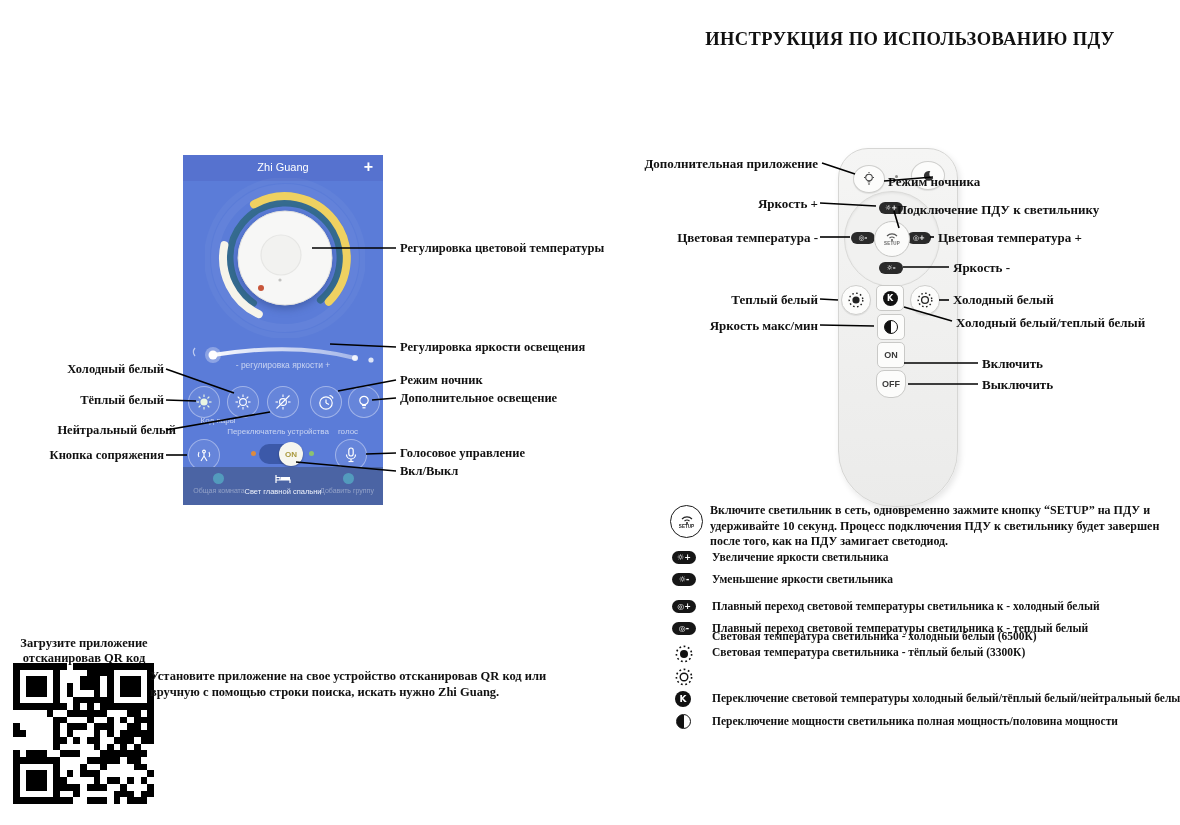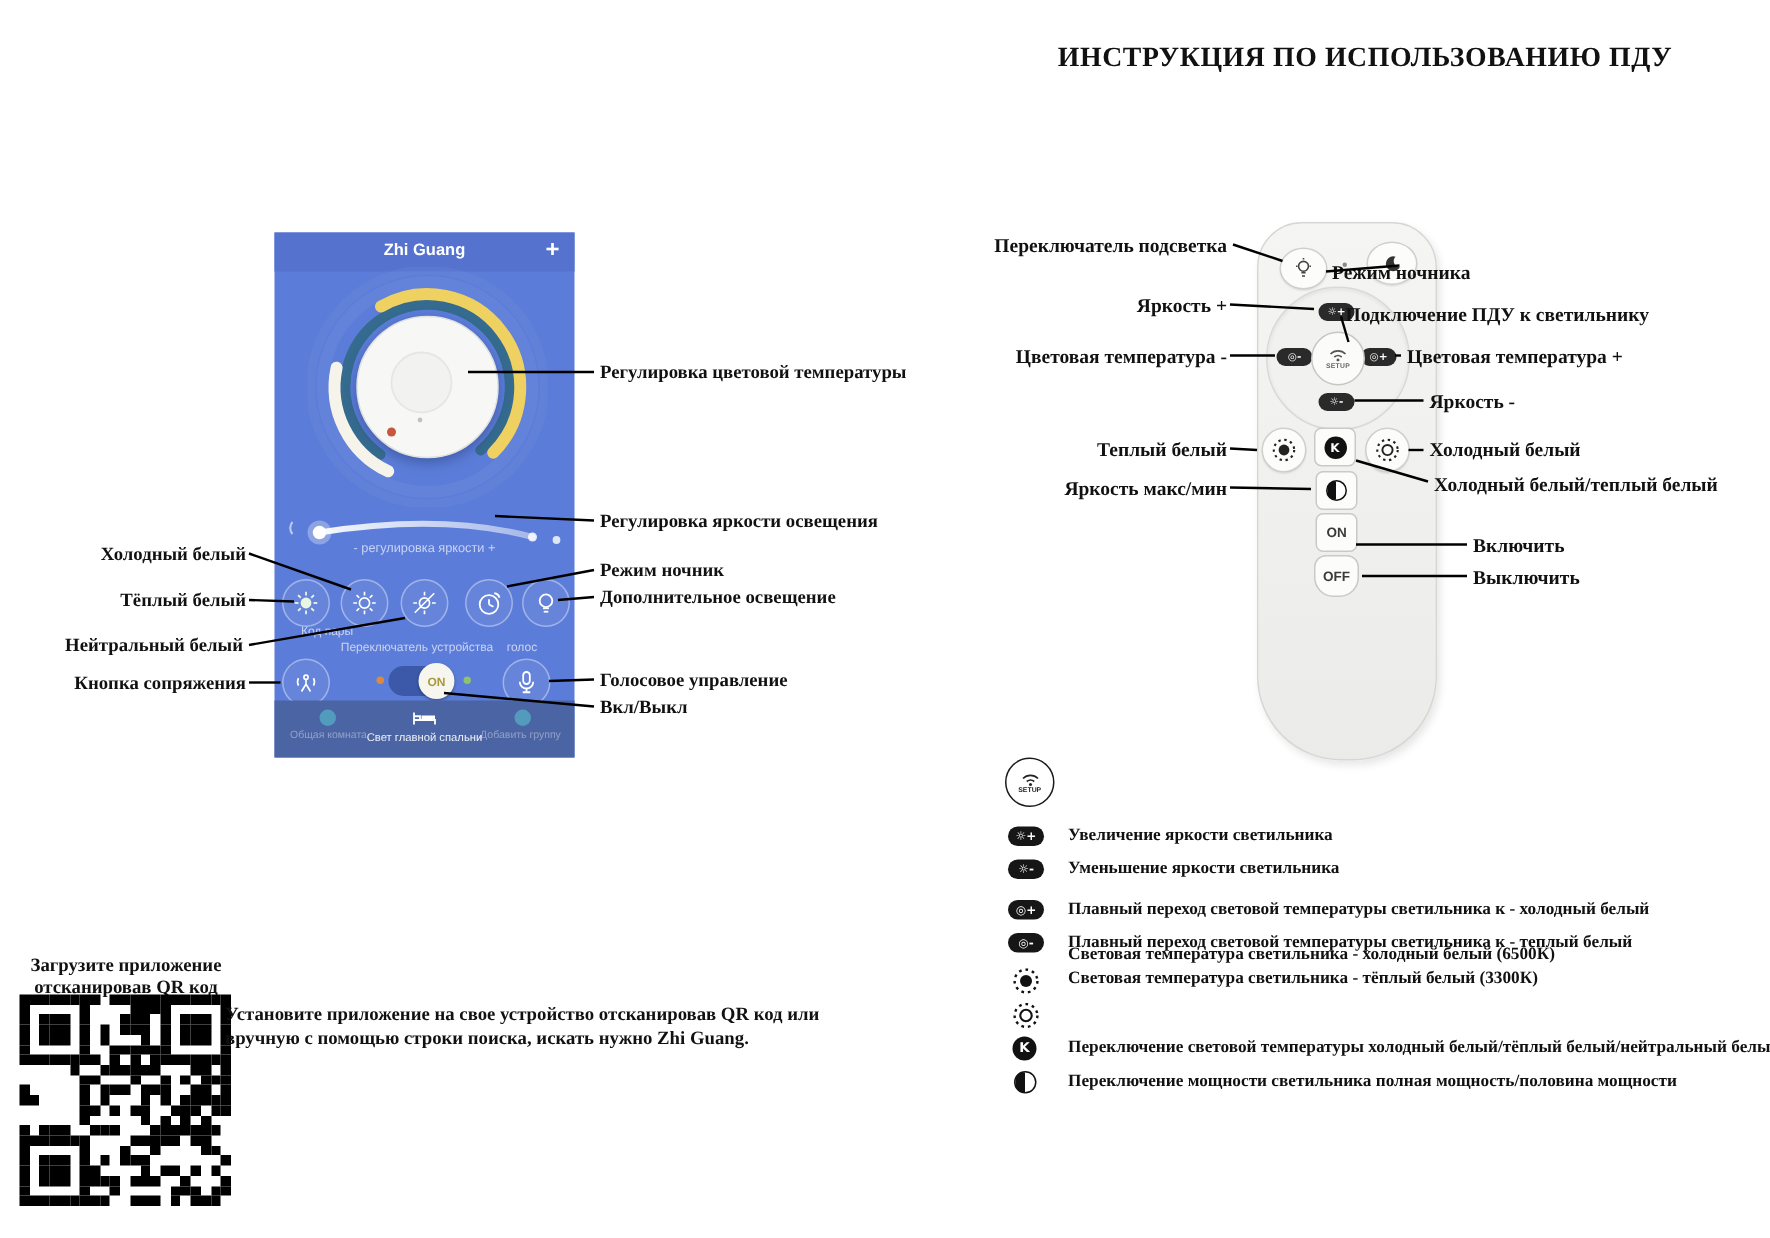--- a/index.html
+++ b/index.html
@@ -7,21 +7,21 @@
           font-family:"Liberation Serif",serif;color:#111;}
   .abs{position:absolute;}
   .title{font-weight:bold;font-size:19px;text-align:center;letter-spacing:.4px;line-height:27px;}
   .lblA{font-weight:bold;font-size:12.5px;white-space:nowrap;}
   .lblR{font-weight:bold;font-size:13px;white-space:nowrap;}
   .ra{text-align:right;}
   
   #app{left:183px;top:155px;width:200px;height:350px;background:#5b7cd8;
        font-family:"Liberation Sans",sans-serif;}
   #app-header{left:0;top:0;width:200px;height:26px;background:#5672cf;}
-  #app-title{width:200px;top:6px;text-align:center;color:#fff;font-size:11px;font-weight:bold;}
+  #app-title{width:200px;top:6px;text-align:center;color:#fff;font-size:11px;font-weight:normal;}
   #app-plus{right:10px;top:3px;color:#fff;font-size:16px;font-weight:bold;}
   .app-ic{width:30px;height:30px;border-radius:50%;border:1px solid rgba(255,255,255,.38);
           background:rgba(255,255,255,.07);display:flex;align-items:center;justify-content:center;}
   .app-sub{color:rgba(255,255,255,.66);font-size:8px;white-space:nowrap;}
   #toggle{width:44px;height:20px;border-radius:10px;background:#3c59a9;}
   #toggle-thumb{width:24px;height:24px;border-radius:50%;background:#f6f6ef;left:96px;top:287px;
         display:flex;align-items:center;justify-content:center;font-size:8px;font-weight:bold;color:#a8983c;
         box-shadow:0 1px 2px rgba(0,0,0,.35);}
   .dot{border-radius:50%;}
   #app-nav{left:0;top:312px;width:200px;height:38px;background:#4b64a4;}
@@ -197,21 +197,21 @@
         </g>
       </svg>
       <div class="abs" id="nav-center-lbl" style="left:45px;top:20px;width:110px;">Свет главной спальни</div>
       <div class="abs nav-ic" style="left:160px;top:6px;"></div>
       <div class="abs nav-lbl" style="left:128px;top:20px;width:72px;">Добавить группу</div>
     </div>
   </div>
 
   <div class="abs lblA ra" style="left:30px;top:362px;width:134px;">Холодный белый</div>
   <div class="abs lblA ra" style="left:30px;top:393px;width:134px;">Тёплый белый</div>
-  <div class="abs lblA ra" style="left:28px;top:423px;width:134px;">Нейтральный белый</div>
+  <div class="abs lblA ra" style="left:42px;top:423px;width:134px;">Нейтральный белый</div>
   <div class="abs lblA ra" style="left:30px;top:448px;width:134px;">Кнопка сопряжения</div>
   <div class="abs lblA" style="left:400px;top:241px;">Регулировка цветовой температуры</div>
   <div class="abs lblA" style="left:400px;top:340px;">Регулировка яркости освещения</div>
   <div class="abs lblA" style="left:400px;top:373px;">Режим ночник</div>
   <div class="abs lblA" style="left:400px;top:391px;">Дополнительное освещение</div>
   <div class="abs lblA" style="left:400px;top:446px;">Голосовое управление</div>
   <div class="abs lblA" style="left:400px;top:464px;">Вкл/Выкл</div>
 
   <div class="abs" id="remote">
     <div class="abs rbtn oval" style="left:14px;top:16px;width:30px;height:26px;">
@@ -265,21 +265,21 @@
       </svg>
     </div>
 
     <div class="abs sqbtn" style="left:38px;top:165px;width:26px;height:24px;">
       <div class="halfdisc" style="width:12px;height:12px;"></div>
     </div>
     <div class="abs sqbtn" style="left:38px;top:193px;width:26px;height:24px;font-size:9px;">ON</div>
     <div class="abs sqbtn" style="left:37px;top:221px;width:28px;height:26px;font-size:9px;border-radius:8px 8px 13px 13px;">OFF</div>
   </div>
 
-  <div class="abs lblR ra" style="left:620px;top:156px;width:198px;">Переключатель подсветка</div>
+  <div class="abs lblR ra" style="left:620px;top:156px;width:198px;">Дополнительная приложение</div>
   <div class="abs lblR" style="left:888px;top:174px;">Режим ночника</div>
   <div class="abs lblR ra" style="left:620px;top:196px;width:198px;">Яркость +</div>
   <div class="abs lblR" style="left:897px;top:202px;">Подключение ПДУ к светильнику</div>
   <div class="abs lblR ra" style="left:620px;top:230px;width:198px;">Цветовая температура -</div>
   <div class="abs lblR" style="left:938px;top:230px;">Цветовая температура +</div>
   <div class="abs lblR" style="left:953px;top:260px;">Яркость -</div>
   <div class="abs lblR ra" style="left:620px;top:292px;width:198px;">Теплый белый</div>
   <div class="abs lblR" style="left:953px;top:292px;">Холодный белый</div>
   <div class="abs lblR ra" style="left:620px;top:318px;width:198px;">Яркость макс/мин</div>
   <div class="abs lblR" style="left:956px;top:315px;">Холодный белый/теплый белый</div>
@@ -289,20 +289,21 @@
   <div class="abs" id="setup-legend-icon" style="left:670px;top:505px;">
     <svg width="14" height="9">
       <g stroke="#222" stroke-width="1.1" fill="none">
         <path d="M2,4 a7,7 0 0 1 10,0"></path>
           <path d="M4.5,6 a4,4 0 0 1 5,0"></path>
       </g>
         <circle cx="7" cy="8" r="1" fill="#222"></circle>
     </svg>
     <span>SETUP</span>
   </div>
+  <div class="abs para" style="left:710px;top:503px;width:468px;font-size:12px;line-height:15.5px;">Включите светильник в сеть, одновременно зажмите кнопку “SETUP” на ПДУ и удерживайте 10 секунд. Процесс подключения ПДУ к светильнику будет завершен после того, как на ПДУ замигает светодиод.</div>
 
   <div class="abs leg-pill" style="left:672px;top:551px;">☼+</div>
   <div class="abs leg-txt" style="left:712px;top:551px;">Увеличение яркости светильника</div>
 
   <div class="abs leg-pill" style="left:672px;top:573px;">☼-</div>
   <div class="abs leg-txt" style="left:712px;top:573px;">Уменьшение яркости светильника</div>
 
   <div class="abs leg-pill" style="left:672px;top:600px;">◎+</div>
   <div class="abs leg-txt" style="left:712px;top:600px;">Плавный переход световой температуры светильника к - холодный белый</div>
 

